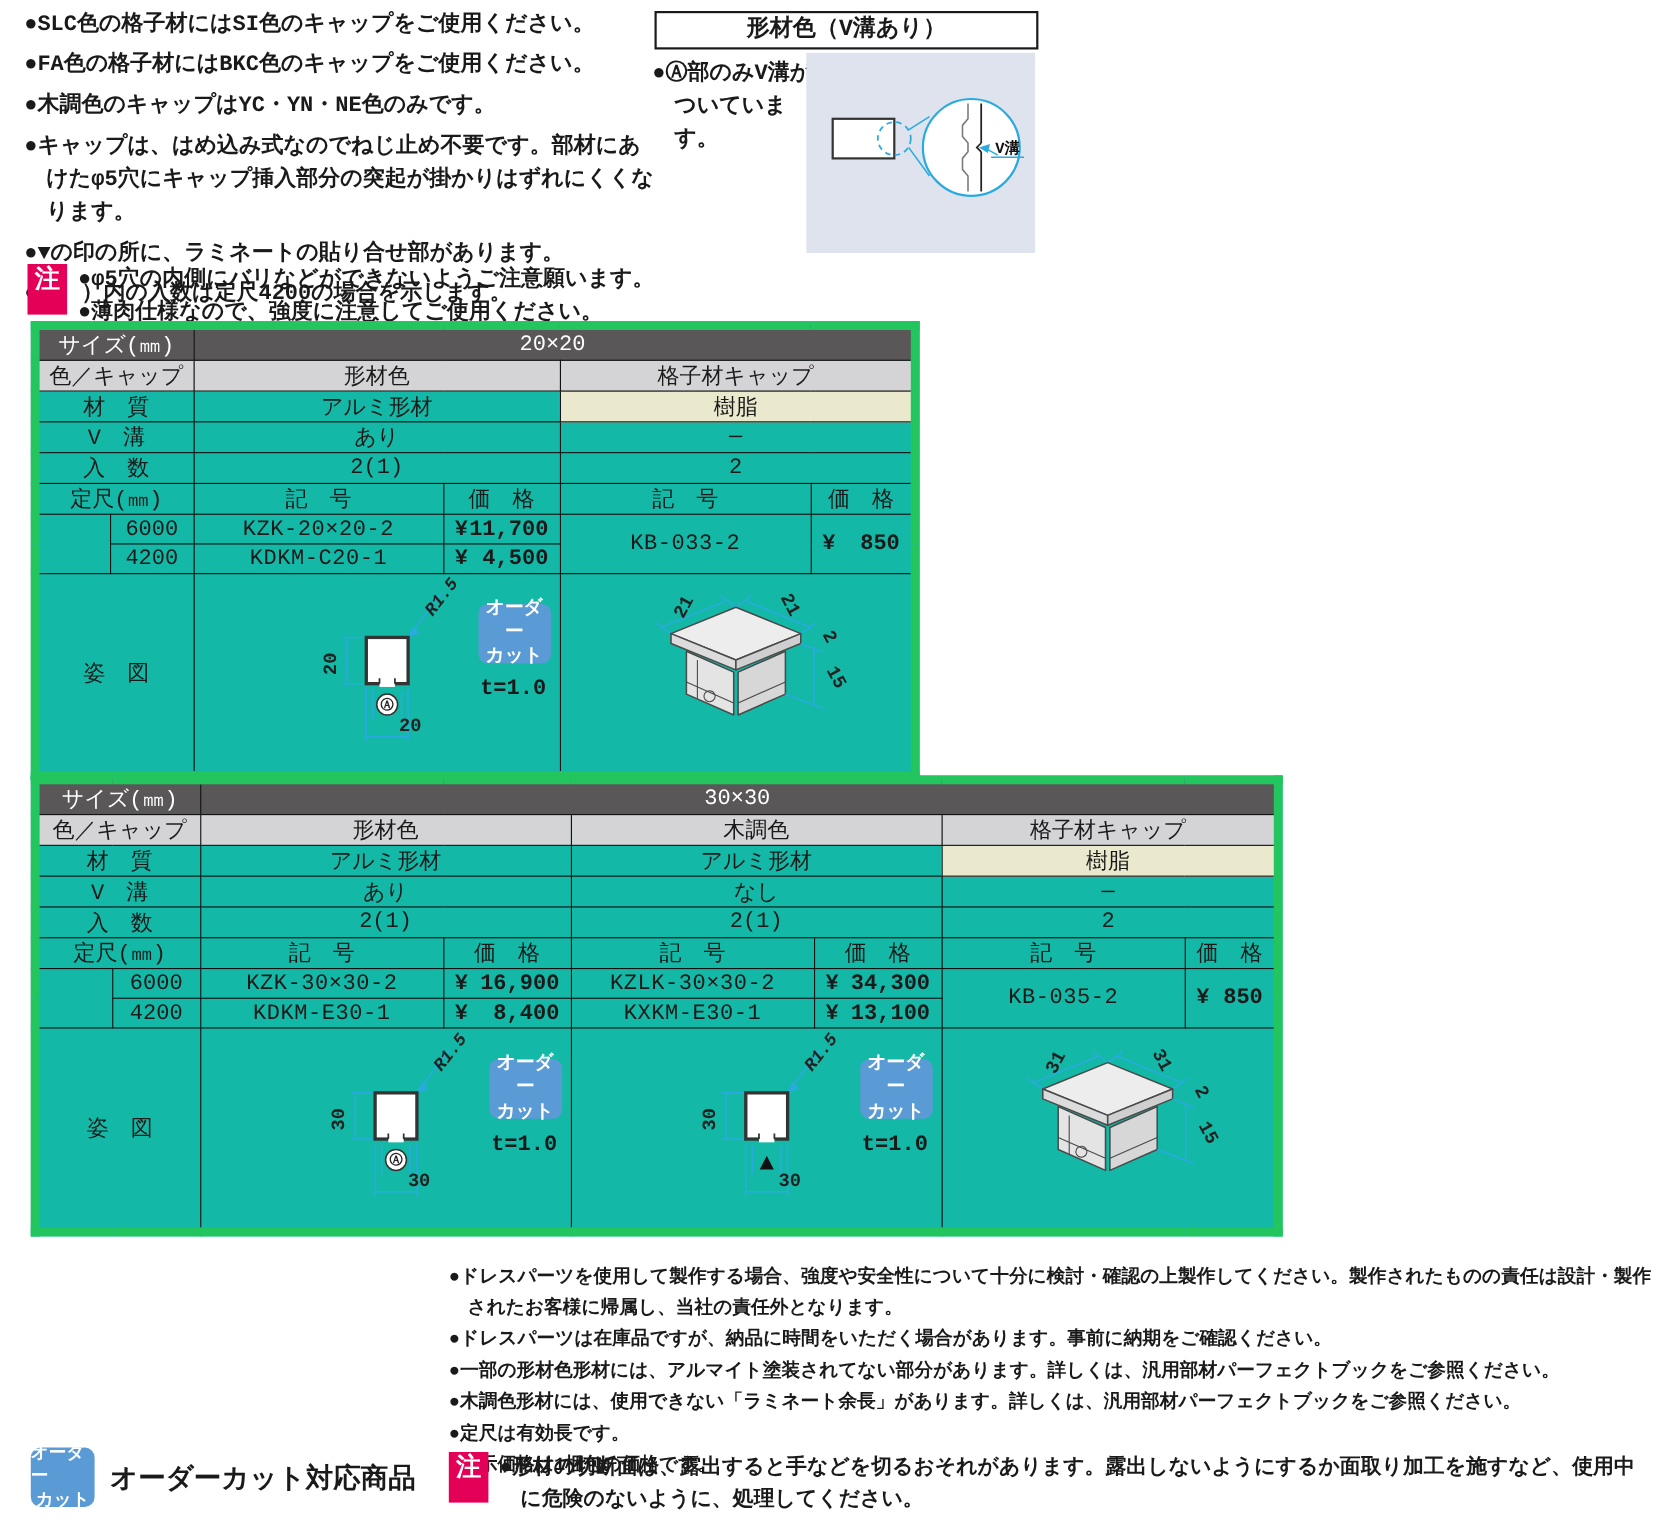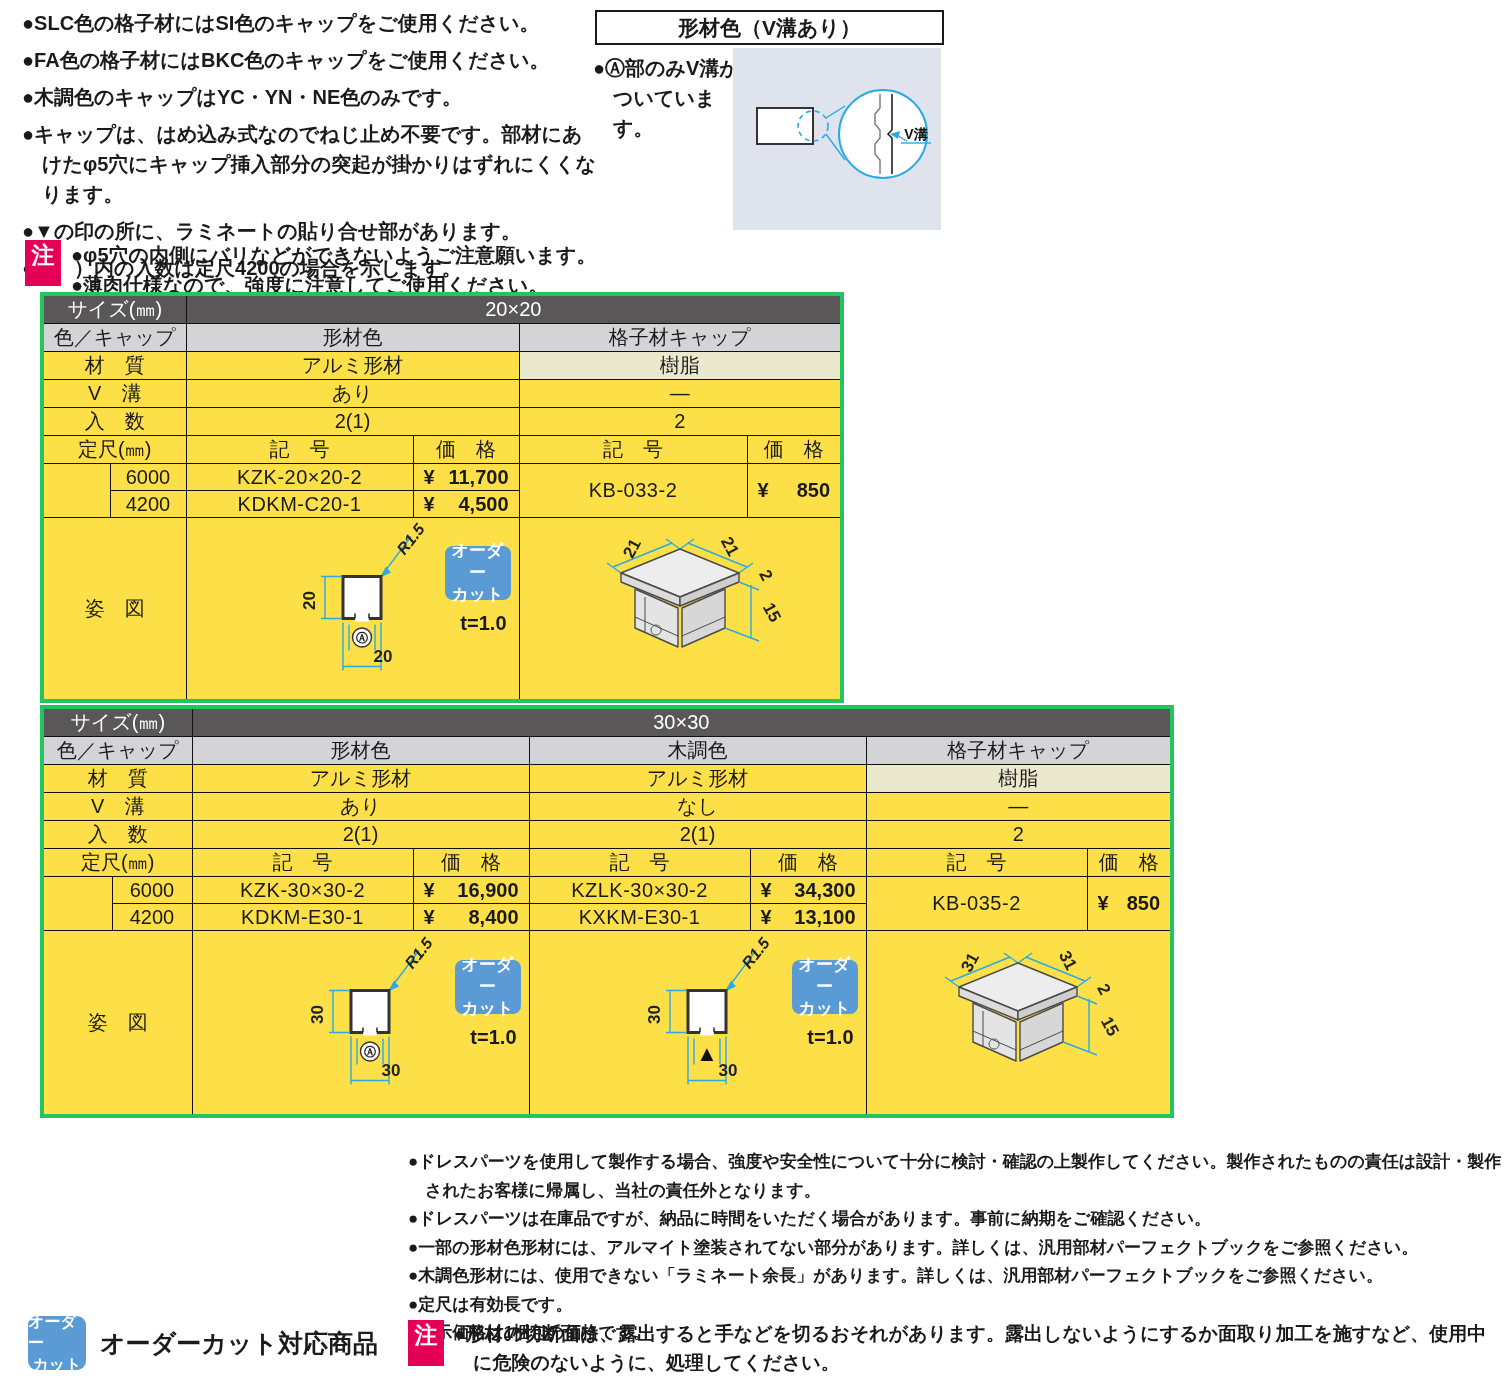--- a/index.html
+++ b/index.html
@@ -1,17 +1,17 @@
 <!DOCTYPE html>
 <html><head>
 <meta charset="utf-8">
 <style>
   html,body{margin:0;padding:0;background:#fff;}
   .page{position:relative;width:1508px;height:1398px;background:#fff;overflow:hidden;
-        font-family:Liberation Sans, sans-serif;color:#1a1a1a;}
+        font-family:Liberation Mono, monospace;color:#1a1a1a;}
   .abs{position:absolute;}
 
   
   .note-list .note{padding-left:1em;text-indent:-1em;font-size:20px;line-height:1.5;
                    font-weight:600;margin-bottom:7px;}
   .small-notes .note{font-size:17px;line-height:1.68;font-weight:600;margin-bottom:0;}
 
   
   .caution{display:flex;align-items:flex-start;gap:10px;}
   .caution-badge{width:36px;height:46px;background:#e50057;color:#fff;font-size:23px;
@@ -19,22 +19,22 @@
   .caution-text{font-size:20px;line-height:1.5;font-weight:600;padding-left:1em;text-indent:-1em;}
   .caution-text div{padding-left:1em;text-indent:-1em;}
 
   
   .vg-title{border:2px solid #1a1a1a;text-align:center;font-size:21px;font-weight:600;
             line-height:31px;background:#fff;}
   .vg-note{font-size:20px;font-weight:600;line-height:1.5;padding-left:1em;text-indent:-1em;}
   .vg-panel{background:#dfe3ee;}
 
   
-  table.spec{position:absolute;border-collapse:collapse;table-layout:fixed;background:#fde047;
-             border:4px solid #22c55e;margin-left:12px;}
+  table.spec{position:absolute;border-collapse:collapse;table-layout:fixed;background:#14b8a6;
+             border:8px solid #22c55e;}
   .spec td,.spec th{border:1px solid #111;text-align:center;vertical-align:middle;
                     font-size:20px;font-weight:normal;padding:0;}
   .spec .dark{background:#595757;color:#fff;}
   .spec .gray{background:#d4d4d6;}
   .spec .beige{background:#eae8cd;}
   .spec .codecell{letter-spacing:.5px;}
   .pflex{display:flex;justify-content:space-between;align-items:center;padding:0 10px;
          font-weight:bold;font-size:20px;}
   .figlabel{font-size:20px;}
   .figcell{position:relative;}

